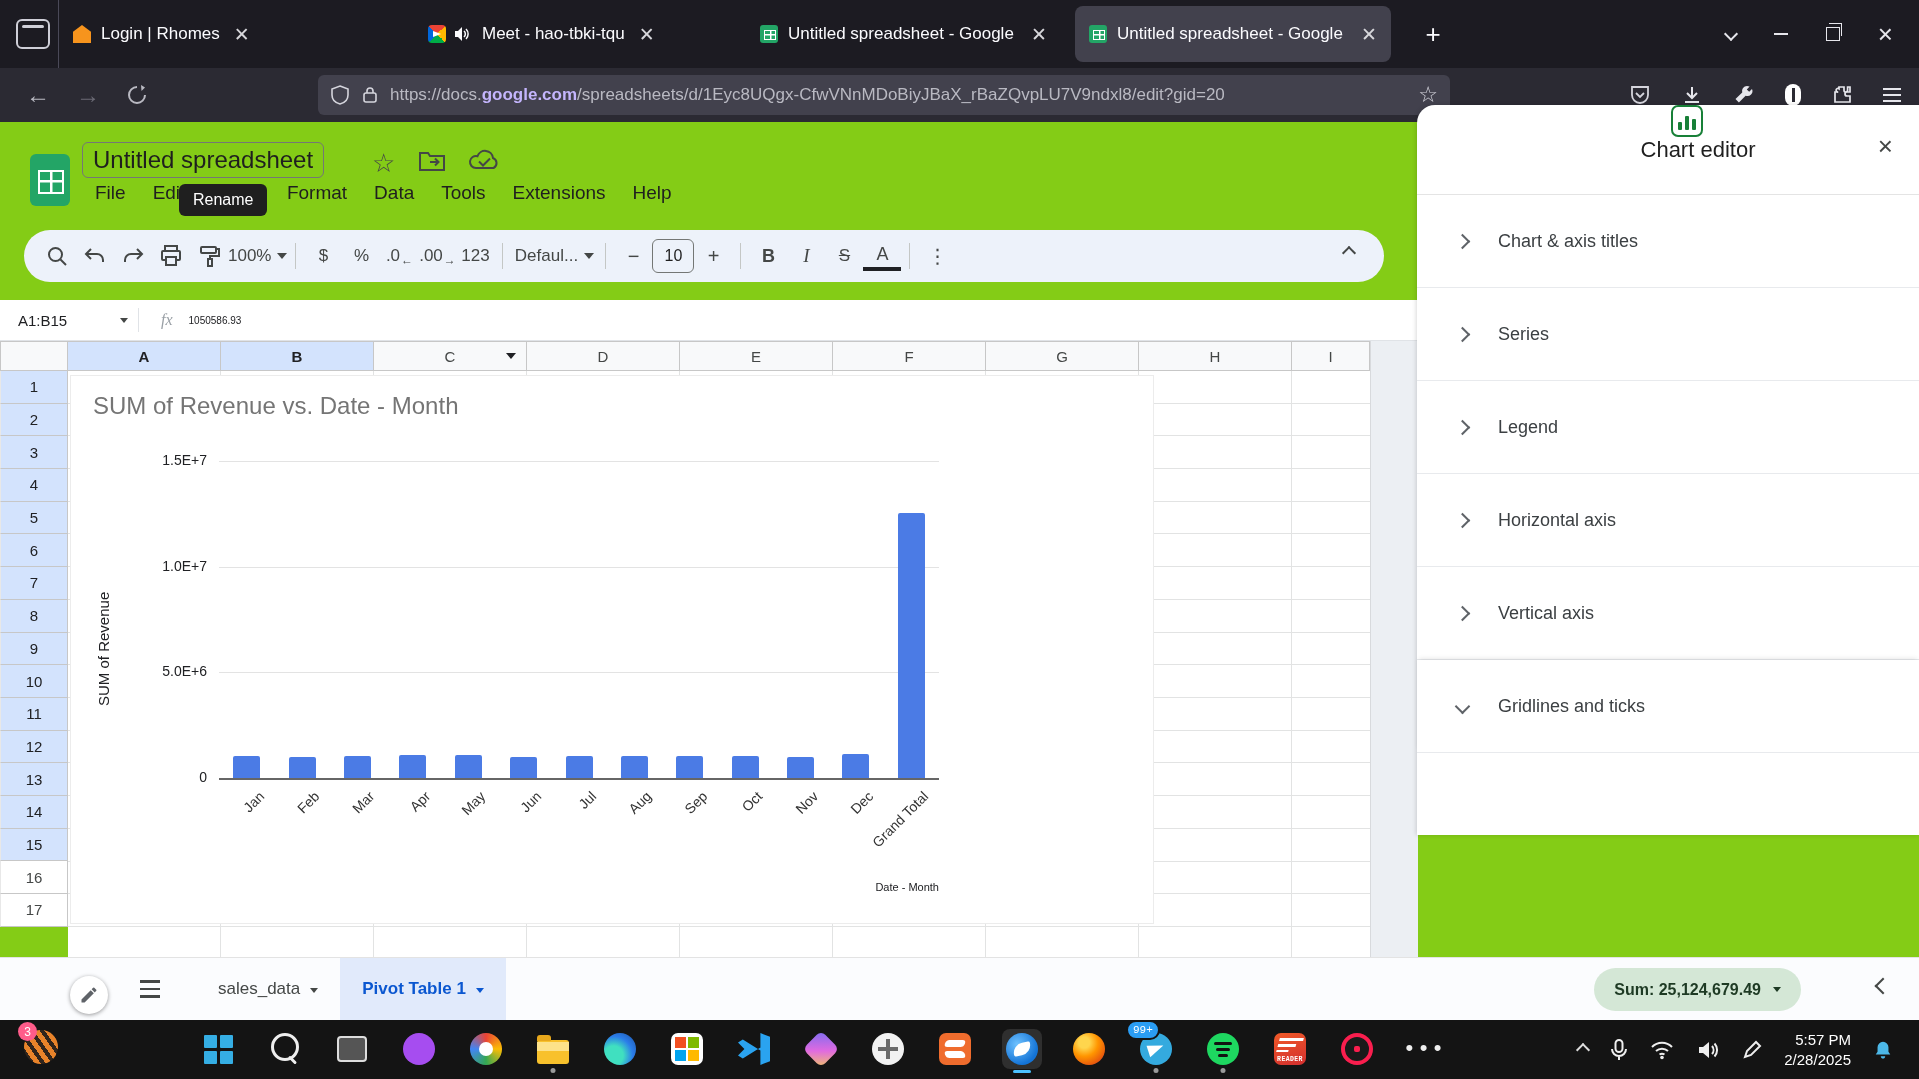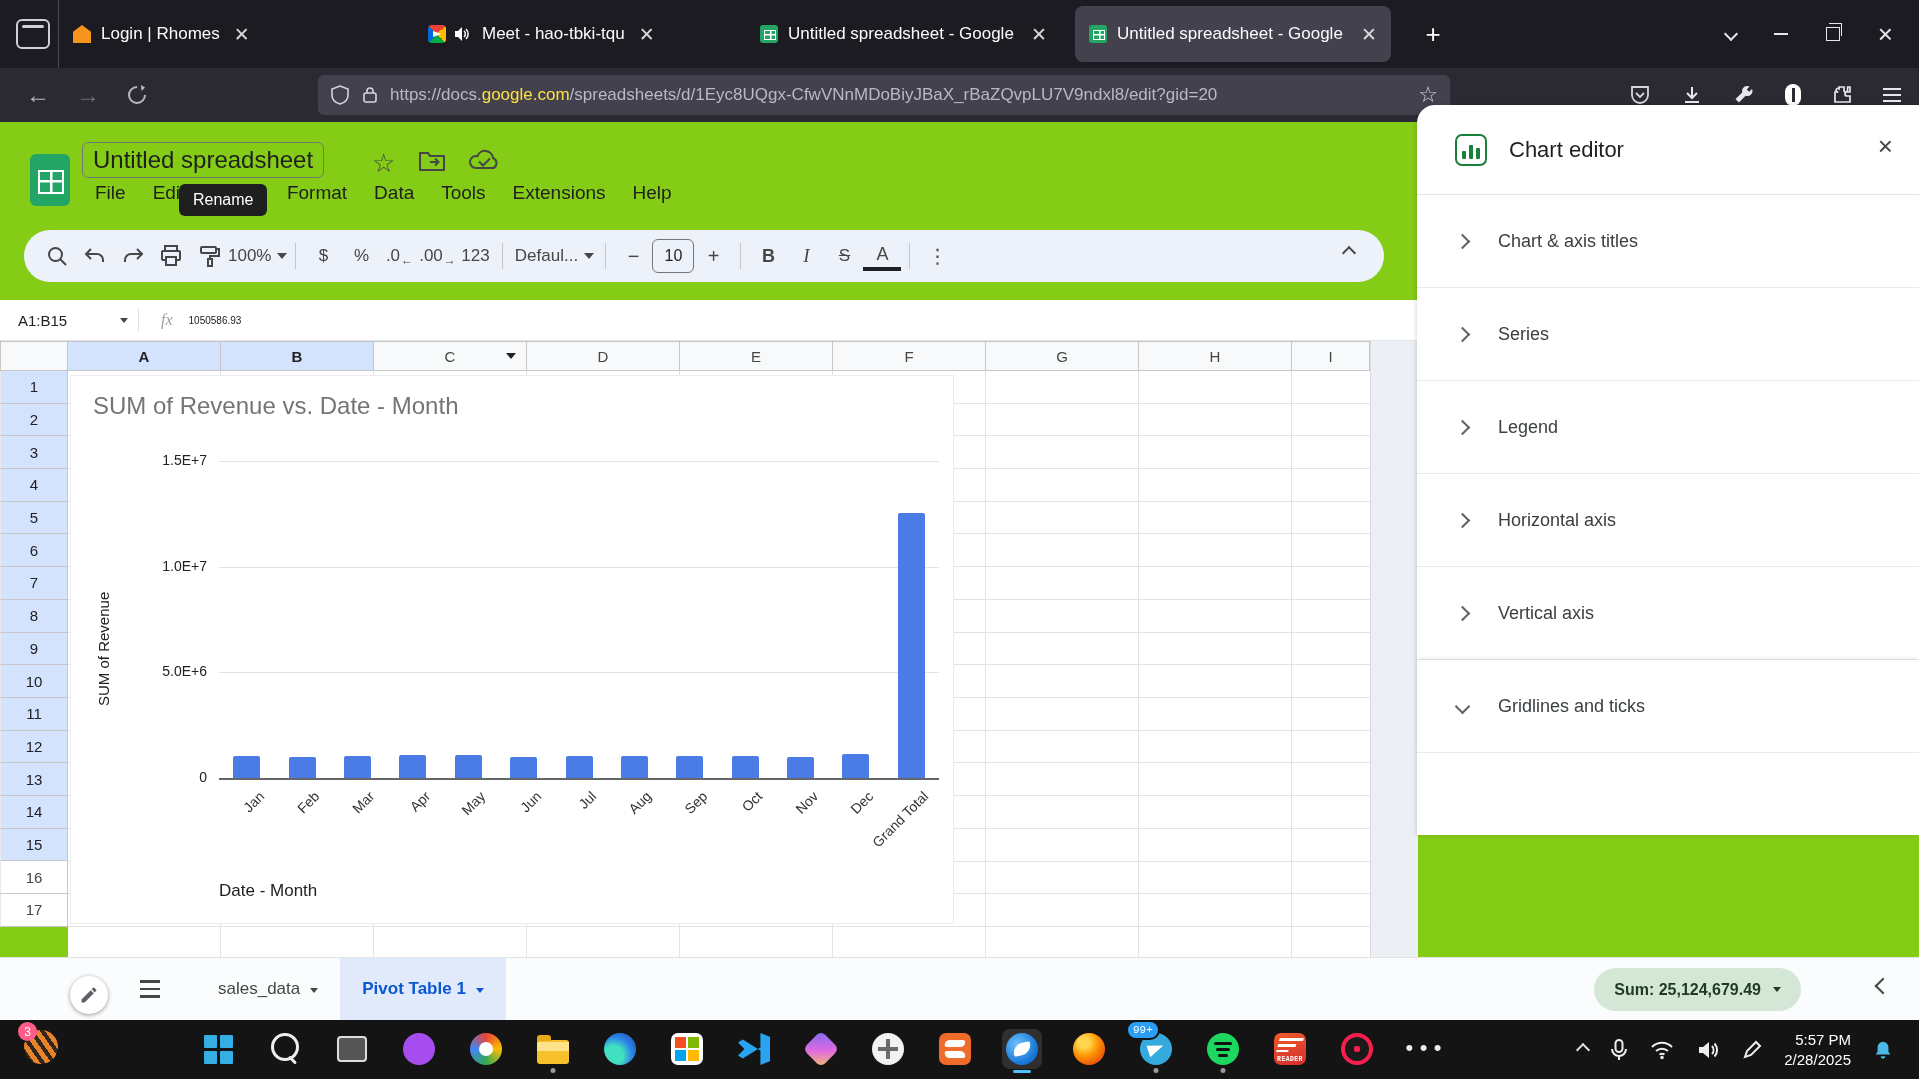--- a/index.html
+++ b/index.html
@@ -32,21 +32,21 @@
   .winmin{width:14px;height:2px;background:#e6e6ec;}
   .winrest{width:12px;height:12px;border:1.5px solid #e6e6ec;position:relative;background:#1c1b22;}
   .winrest:before{content:"";position:absolute;left:2px;top:-5px;width:12px;height:12px;border:1.5px solid #e6e6ec;border-bottom:none;border-left:none;}
   .winclose{color:#e6e6ec;font-size:26px;line-height:1;}
   #urlrow{position:absolute;left:0;top:68px;width:1919px;height:54px;background:#2b2a33;display:flex;align-items:center;}
   .navbtn{color:#b9b9c2;font-size:24px;margin-left:26px;}
   .navbtn.dim{color:#6b6a75;}
   #urlbar{position:absolute;left:318px;top:7px;width:1132px;height:40px;background:#42414d;border-radius:6px;display:flex;align-items:center;padding:0 12px;box-sizing:border-box;}
   #urlbar svg{flex:none;}
   .urltext{font-size:17px;color:#b9b9c2;margin-left:12px;white-space:nowrap;overflow:hidden;flex:1;}
-  .urltext .dom{color:#fde047;font-weight:normal;}
+  .urltext .dom{color:#c4b5fd;font-weight:bold;}
   .urlstar{color:#d5d5dd;font-size:22px;margin-left:8px;}
   .urlicons{position:absolute;right:18px;top:0;height:54px;display:flex;align-items:center;gap:30px;}
   .hamb{display:flex;flex-direction:column;gap:4px;}
   .hamb i{width:18px;height:2px;background:#e6e6ec;}
   .pillic{width:16px;height:22px;background:#fff;border-radius:8px;position:relative;}
   .pillic:after{content:"";position:absolute;left:7px;top:4px;width:2.5px;height:14px;background:#2b2a33;}
   
   #appbody{position:absolute;left:0;top:122px;width:1919px;height:835px;background:#84cc16;}
   .glogo{position:absolute;left:30px;top:32px;width:40px;height:52px;background:#23a566;border-radius:6px;}
   .glogo:after{content:"";position:absolute;left:8px;top:16px;width:22px;height:20px;border:2.5px solid #fff;
@@ -91,35 +91,35 @@
   .colhdr .dd{position:absolute;right:10px;width:0;height:0;border-left:5px solid transparent;border-right:5px solid transparent;border-top:6px solid #202124;}
   #corner{position:absolute;left:0;top:0;width:68px;height:30px;background:#f8f9fa;border:1px solid #c7c7c7;box-sizing:border-box;}
   #rowhdrs{position:absolute;left:0;top:30px;width:68px;}
   .rowhdr{width:68px;height:32.7px;border-bottom:1px solid #c7c7c7;border-right:1px solid #c7c7c7;border-left:1px solid #e8e8e8;background:#fff;display:flex;align-items:center;justify-content:center;font-size:15px;color:#444746;box-sizing:border-box;}
   .rowhdr.sel{background:#d3e3fd;color:#202124;}
   #cells{position:absolute;left:68px;top:30px;width:1302px;height:586px;background:
      repeating-linear-gradient(to right,transparent 0 152px,#e2e3e3 152px 153px),
      repeating-linear-gradient(to bottom,transparent 0 31.7px,#e2e3e3 31.7px 32.7px),#fff;}
   #graystrip{position:absolute;left:1370px;top:0;width:47px;height:616px;background:#eceff3;border-left:1px solid #d8dadd;}
   
-  #chartcard{position:absolute;left:70px;top:253px;width:884px;height:549px;background:#fff;border:1px solid #ececec;box-sizing:border-box;z-index:2;}
+  #chartcard{position:absolute;left:70px;top:253px;width:1084px;height:549px;background:#fff;border:1px solid #ececec;box-sizing:border-box;z-index:2;}
   #charttitle{position:absolute;left:22px;top:16px;font-size:24px;color:#757575;}
   .gline{position:absolute;left:148px;width:720px;height:1px;background:#e3e3e3;}
   .gline.axis{height:2px;background:#666;}
   .ytick{position:absolute;left:0;width:136px;text-align:right;font-size:14px;color:#202124;}
   #ylabel{position:absolute;left:24px;top:330px;transform-origin:0 0;transform:rotate(-90deg);font-size:15px;color:#202124;white-space:nowrap;}
   #bars{position:absolute;left:148px;top:85px;width:720px;height:317px;display:flex;align-items:flex-end;}
   .barslot{flex:1;display:flex;justify-content:center;align-items:flex-end;height:100%;}
   .bar{width:27px;border-radius:2px 2px 0 0;}
   .xlab{position:absolute;transform-origin:100% 0;transform:translateX(-100%) rotate(-45deg);white-space:nowrap;font-size:14px;color:#333;}
-  #xlabel{position:absolute;left:148px;top:505px;width:720px;text-align:left;font-size:17px;color:#202124;}
+  #xlabel{position:absolute;left:148px;top:505px;width:720px;text-align:right;font-size:11px;color:#202124;}
   #editpencil{position:absolute;left:70px;top:854px;width:38px;height:38px;border-radius:50%;background:#fff;box-shadow:0 1px 4px rgba(0,0,0,.4);display:flex;align-items:center;justify-content:center;z-index:3;}
   
   #panel{position:absolute;left:1417px;top:105px;width:502px;height:730px;background:#fff;border-top-left-radius:18px;box-shadow:-1px 0 4px rgba(0,0,0,.15);z-index:5;}
-  #panelhdr{height:90px;display:flex;align-items:center;padding-left:38px;position:relative;border-bottom:1px solid #e4e4e4;box-sizing:border-box;}
+  #panelhdr{height:90px;display:flex;align-items:center;padding-left:38px;position:relative;border-bottom:1px solid #e4e4e4;box-sizing:border-box;flex-direction:column;}
   .chartico{width:32px;height:32px;border:2.5px solid #188038;border-radius:7px;display:flex;align-items:flex-end;justify-content:center;gap:3px;padding-bottom:5px;box-sizing:border-box;}
   .chartico i{width:4px;background:#188038;border-radius:1px;}
   #paneltitle{font-size:22px;color:#1f1f1f;margin-left:22px;}
   #panelclose{position:absolute;right:26px;top:26px;font-size:26px;color:#444746;}
   #paneltabs{height:62px;display:flex;border-bottom:1px solid #e4e4e4;box-sizing:border-box;}
   .ptab{flex:1;display:flex;align-items:center;justify-content:center;font-size:17px;color:#5f6368;position:relative;}
   .ptab.on{color:#137333;font-weight:bold;}
   .ptab.on:after{content:"";position:absolute;left:50%;transform:translateX(-50%);bottom:0;width:118px;height:3px;background:#137333;border-radius:3px 3px 0 0;}
   .psec{height:93px;display:flex;align-items:center;padding-left:40px;border-bottom:1px solid #e8eaed;box-sizing:border-box;font-size:18px;color:#3c4043;gap:30px;}
   .psec.exp{box-shadow:0 -3px 5px -2px rgba(0,0,0,.12);}

